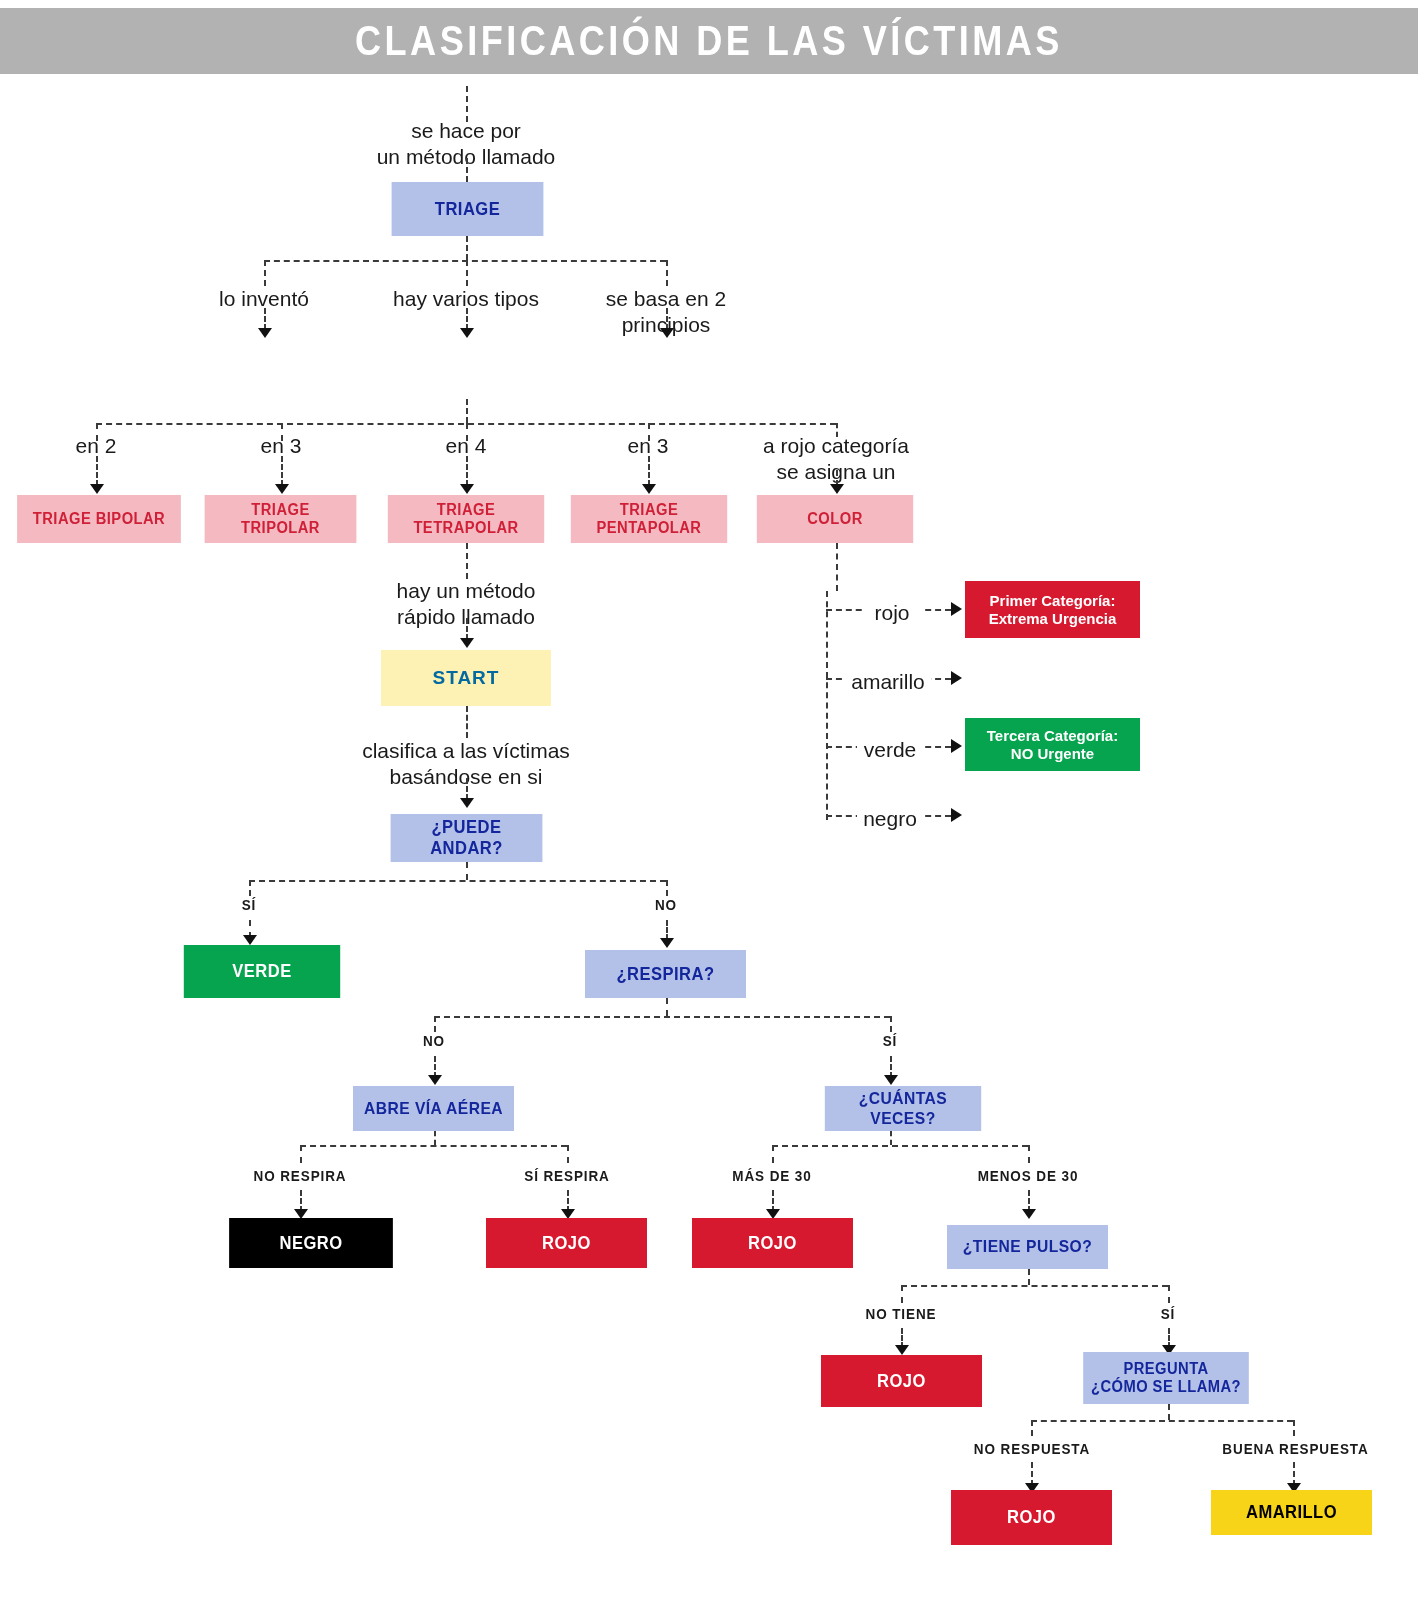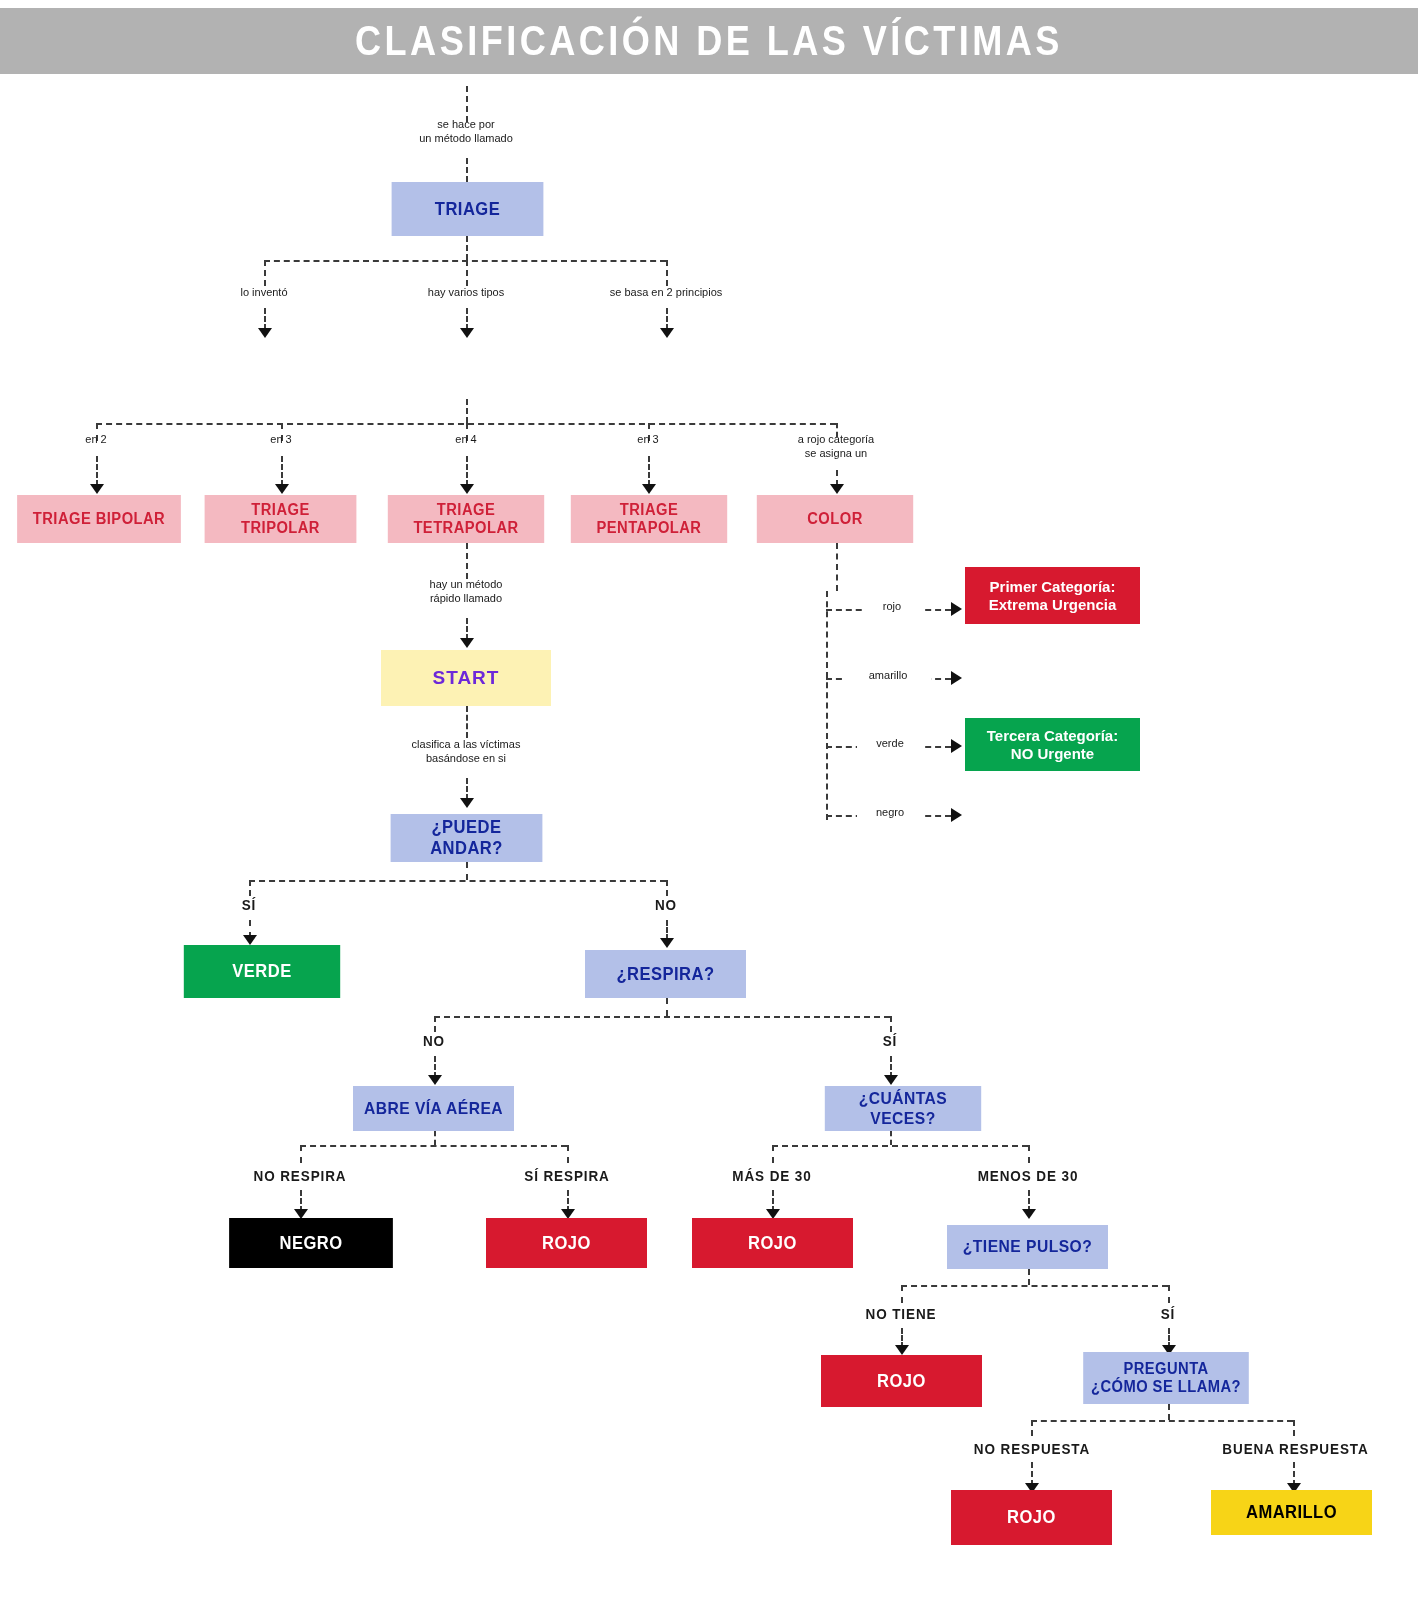--- a/index.html
+++ b/index.html
@@ -15,31 +15,31 @@
       transform:scaleX(.86);transform-origin:center;white-space:nowrap;}
 
   
   .node{position:absolute;display:flex;align-items:center;justify-content:center;
         text-align:center;box-sizing:border-box;line-height:1.15;}
   .node span{display:block;width:100%;padding:0 6px;}
 
   .n-blue   {background:#b3c0e8;color:#14269b;font-weight:bold;}
   .n-green  {background:#a8e0c3;color:#0e9e53;font-weight:bold;}
   .n-pink   {background:#f4b9c1;color:#cf2038;font-weight:bold;}
-  .n-yellowl{background:#fdf2b4;color:#6d28d9;font-weight:bold;}
+  .n-yellowl{background:#fdf2b4;color:#0369a1;font-weight:bold;}
   .n-red    {background:#d7192f;color:#ffffff;font-weight:bold;}
   .n-yellow {background:#f7d417;color:#000000;font-weight:bold;}
   .n-gre    {background:#06a44e;color:#ffffff;font-weight:bold;}
   .n-black  {background:#000000;color:#ffffff;font-weight:bold;}
 
   .cond{letter-spacing:.5px;transform:scaleX(.92);transform-origin:center;}
 
   
   .elabel{position:absolute;text-align:center;color:#1a1a1a;
-          font-size:11px;line-height:1.25;white-space:pre-line;}
+          font-size:21px;line-height:1.25;white-space:pre-line;}
   .elabel.cap{font-weight:bold;font-size:15px;letter-spacing:1px;
               transform:scaleX(.9);transform-origin:center;}
 
   
   .vline{position:absolute;width:0;border-left:2px dashed #3a3a3a;}
   .hline{position:absolute;height:0;border-top:2px dashed #3a3a3a;}
   .arrow{position:absolute;width:0;height:0;
          border-left:7px solid transparent;border-right:7px solid transparent;
          border-top:10px solid #111111;}
   .arrow-r{position:absolute;width:0;height:0;
@@ -141,21 +141,21 @@
   <div class="arrow-r" style="left:951px;top:671px;"></div>
 
   <div class="hline" style="left:826px;top:746px;width:125px;"></div>
   <div class="elabel" style="left:857px;top:737px;width:66px;background:#fff;">verde</div>
   <div class="arrow-r" style="left:951px;top:739px;"></div>
 
   <div class="hline" style="left:826px;top:815px;width:125px;"></div>
   <div class="elabel" style="left:857px;top:806px;width:66px;background:#fff;">negro</div>
   <div class="arrow-r" style="left:951px;top:808px;"></div>
 
-  <div class="node n-red" style="left:965px;top:567px;width:175px;height:57px;font-size:15px;white-space:pre-line;">
+  <div class="node n-red" style="left:965px;top:581px;width:175px;height:57px;font-size:15px;white-space:pre-line;">
     <span>Primer Categoría:
 Extrema Urgencia</span></div>
   <div class="node n-gre" style="left:965px;top:718px;width:175px;height:53px;font-size:15px;white-space:pre-line;">
     <span>Tercera Categoría:
 NO Urgente</span></div>
 
   <div class="vline" style="left:466px;top:543px;height:36px;"></div>
   <div class="elabel" style="left:366px;top:578px;width:200px;">hay un método
 rápido llamado</div>
   <div class="vline" style="left:466px;top:618px;height:22px;"></div>

